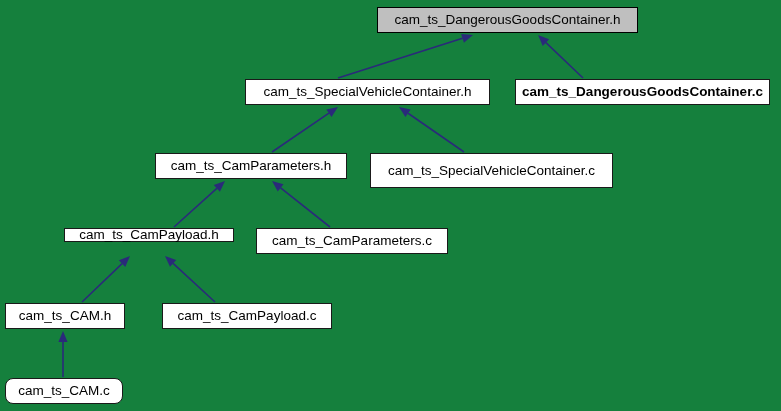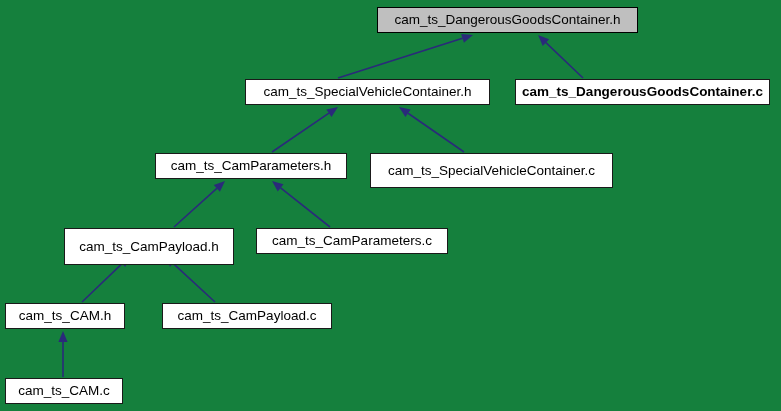--- a/index.html
+++ b/index.html
@@ -98,28 +98,28 @@
     </div>
     <div class="graph-node" style="left: 515px; top: 79px; width: 255px; height: 26px; background: rgb(255, 255, 255); font-weight: bold;">
       <span class="node-label">cam_ts_DangerousGoodsContainer.c</span>
     </div>
     <div class="graph-node" style="left: 155px; top: 153px; width: 192px; height: 26px; background: rgb(255, 255, 255);">
       <span class="node-label">cam_ts_CamParameters.h</span>
     </div>
     <div class="graph-node" style="left: 370px; top: 153px; width: 243px; height: 35px; background: rgb(255, 255, 255);">
       <span class="node-label">cam_ts_SpecialVehicleContainer.c</span>
     </div>
-    <div class="graph-node" style="left: 64px; top: 228px; width: 170px; height: 37px; background: rgb(255, 255, 255);">
+    <div class="graph-node" style="left: 64px; top: 228px; width: 170px; height: 14px; background: rgb(255, 255, 255);">
       <span class="node-label">cam_ts_CamPayload.h</span>
     </div>
     <div class="graph-node" style="left: 256px; top: 228px; width: 192px; height: 26px; background: rgb(255, 255, 255);">
       <span class="node-label">cam_ts_CamParameters.c</span>
     </div>
     <div class="graph-node" style="left: 5px; top: 303px; width: 120px; height: 26px; background: rgb(255, 255, 255);">
       <span class="node-label">cam_ts_CAM.h</span>
     </div>
     <div class="graph-node" style="left: 162px; top: 303px; width: 170px; height: 26px; background: rgb(255, 255, 255);">
       <span class="node-label">cam_ts_CamPayload.c</span>
     </div>
-    <div class="graph-node" style="left: 5px; top: 378px; width: 118px; height: 26px; background: rgb(255, 255, 255);">
+    <div class="graph-node" style="left: 5px; top: 378px; width: 118px; height: 26px; background: rgb(255, 255, 255); border-radius: 8px;">
       <span class="node-label">cam_ts_CAM.c</span>
     </div>
   </div>
 
 </body></html>

